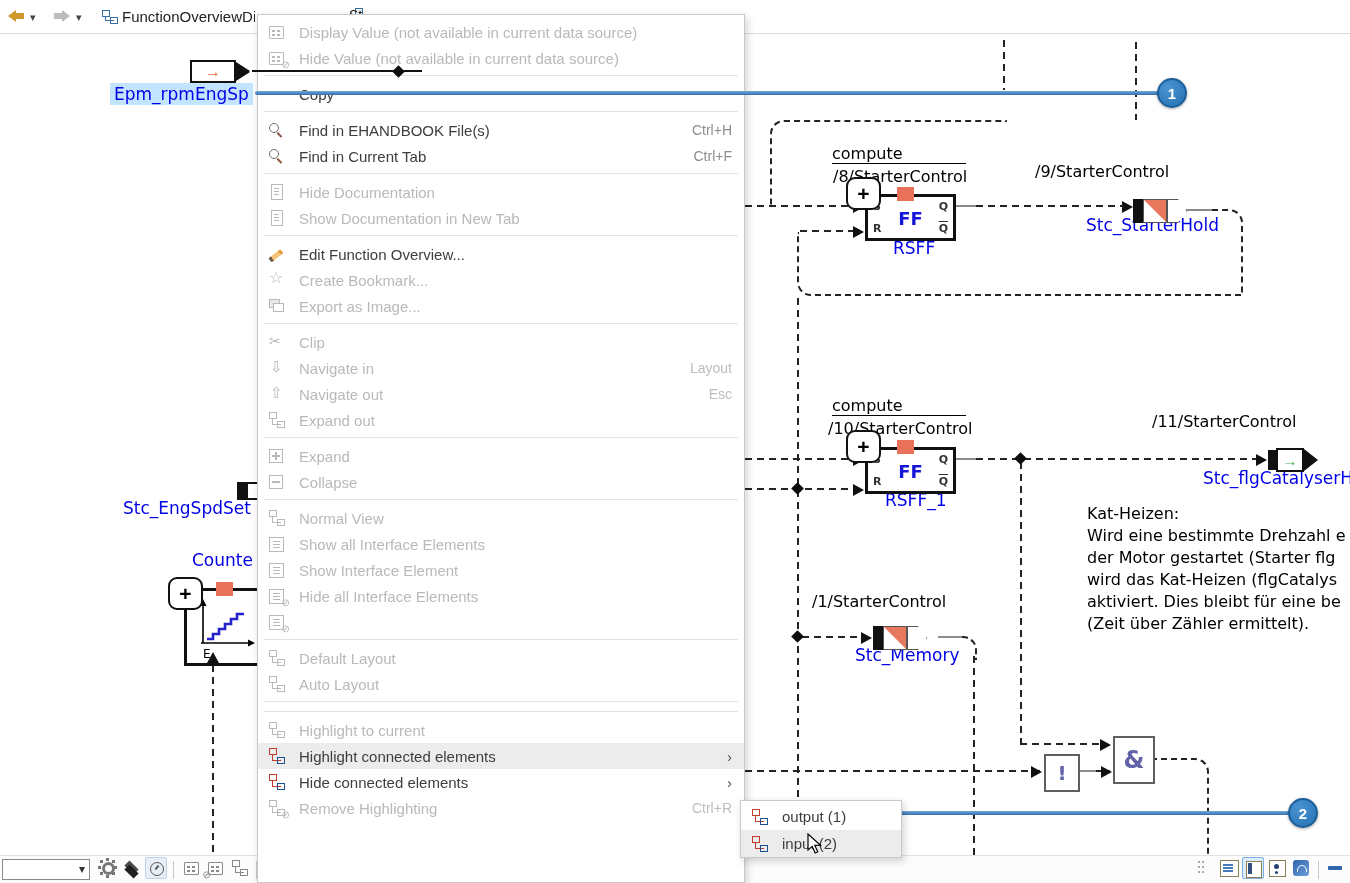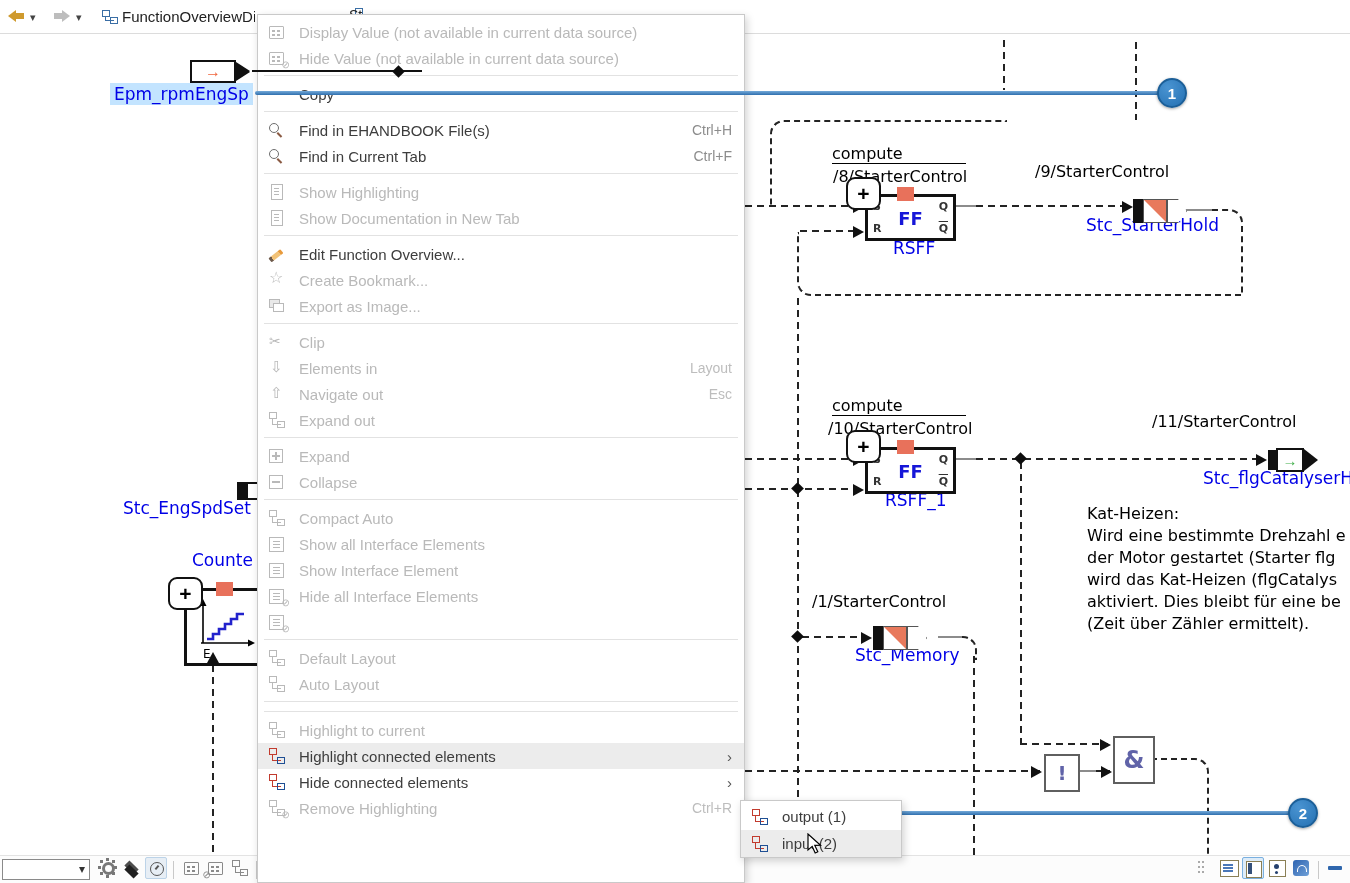--- a/index.html
+++ b/index.html
@@ -351,21 +351,21 @@
         <span class="sc">Ctrl+H</span>
       </div>
       <div class="mrow enabled">
         <span class="micon mi-search"></span>
         <span class="lbl">Find in Current Tab</span>
         <span class="sc">Ctrl+F</span>
       </div>
       <div class="msep"></div>
       <div class="mrow disabled">
         <span class="micon mi-doc"></span>
-        <span class="lbl">Show Highlighting</span>
+        <span class="lbl">Hide Documentation</span>
       </div>
       <div class="mrow disabled">
         <span class="micon mi-doc"></span>
         <span class="lbl">Show Documentation in New Tab</span>
       </div>
       <div class="msep"></div>
       <div class="mrow enabled">
         <span class="micon mi-pencil"></span>
         <span class="lbl">Edit Function Overview...</span>
       </div>
@@ -377,21 +377,21 @@
         <span class="micon mi-image"></span>
         <span class="lbl">Export as Image...</span>
       </div>
       <div class="msep"></div>
       <div class="mrow disabled">
         <span class="micon mi-clip"></span>
         <span class="lbl">Clip</span>
       </div>
       <div class="mrow disabled">
         <span class="micon mi-navin"></span>
-        <span class="lbl">Elements in</span>
+        <span class="lbl">Navigate in</span>
         <span class="sc">Layout</span>
       </div>
       <div class="mrow disabled">
         <span class="micon mi-navout"></span>
         <span class="lbl">Navigate out</span>
         <span class="sc">Esc</span>
       </div>
       <div class="mrow disabled">
         <span class="micon mi-tree">
           <i></i>
@@ -407,21 +407,21 @@
       </div>
       <div class="mrow disabled">
         <span class="micon mi-plusbox"></span>
         <span class="lbl">Collapse</span>
       </div>
       <div class="msep"></div>
       <div class="mrow disabled">
         <span class="micon mi-tree">
           <i></i>
         </span>
-        <span class="lbl">Compact Auto</span>
+        <span class="lbl">Normal View</span>
       </div>
       <div class="mrow disabled">
         <span class="micon mi-list"></span>
         <span class="lbl">Show all Interface Elements</span>
       </div>
       <div class="mrow disabled">
         <span class="micon mi-list"></span>
         <span class="lbl">Show Interface Element</span>
       </div>
       <div class="mrow disabled">

